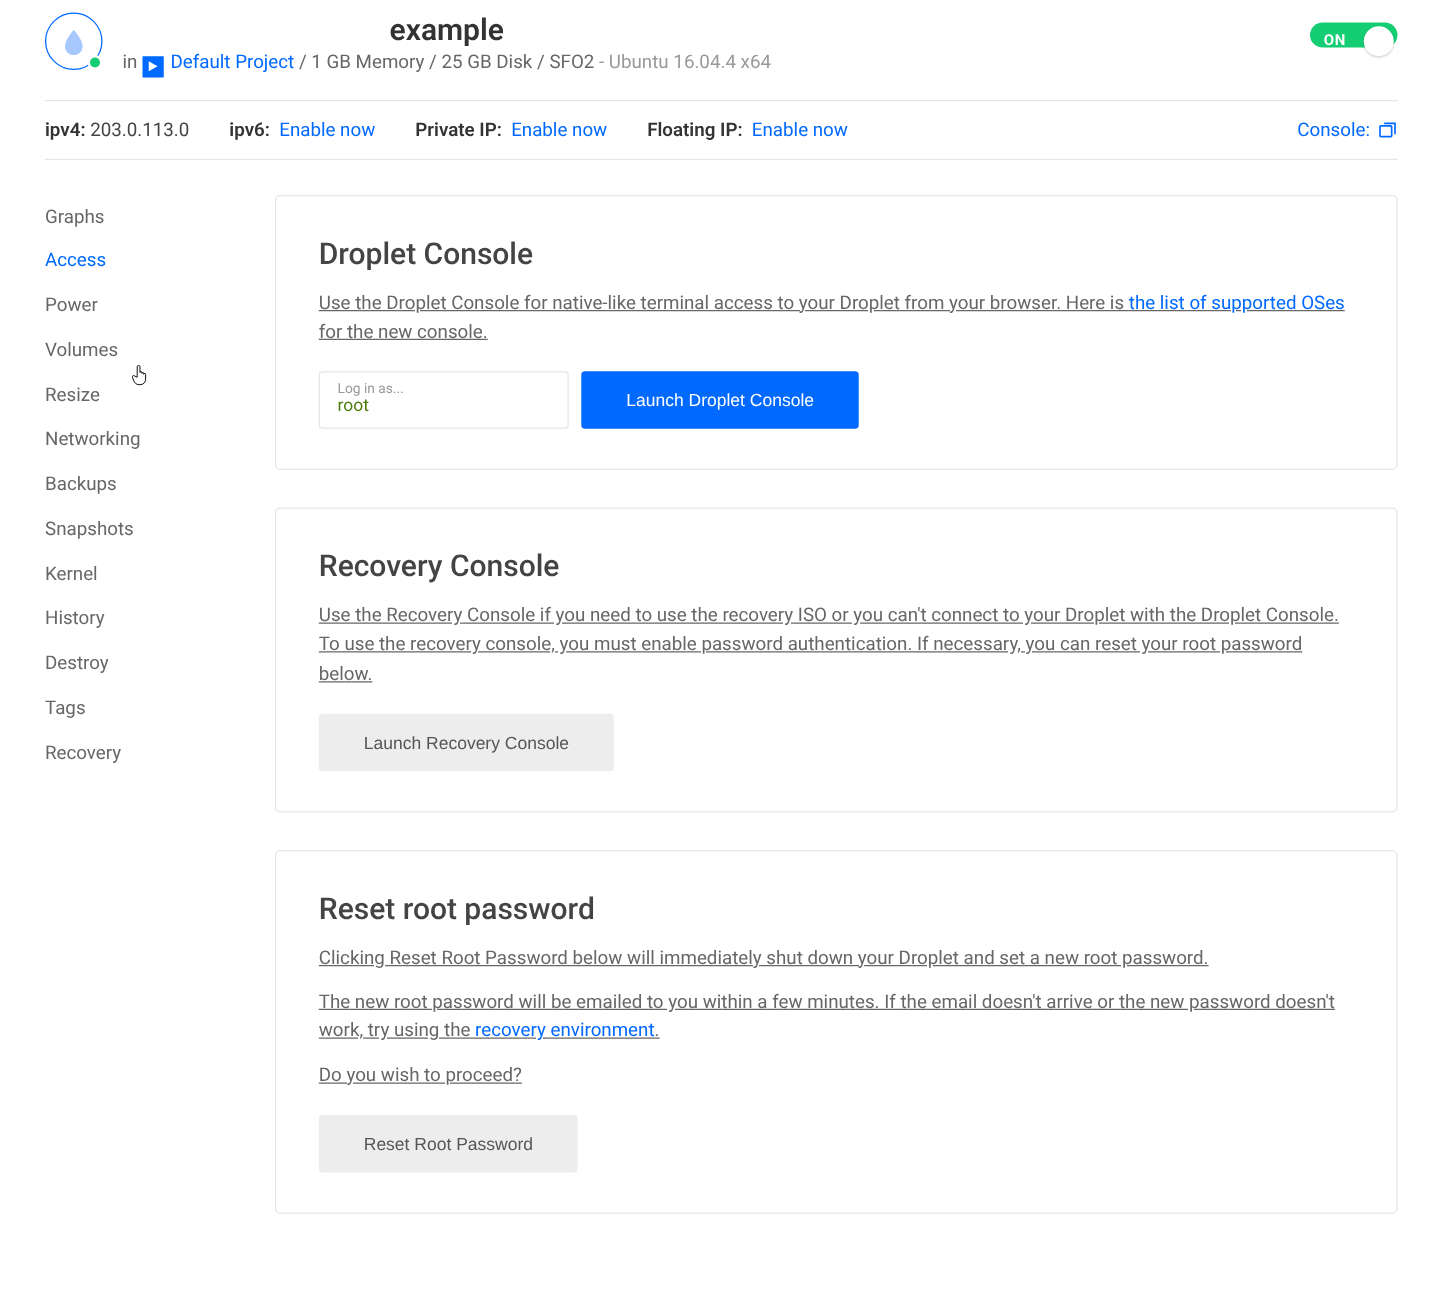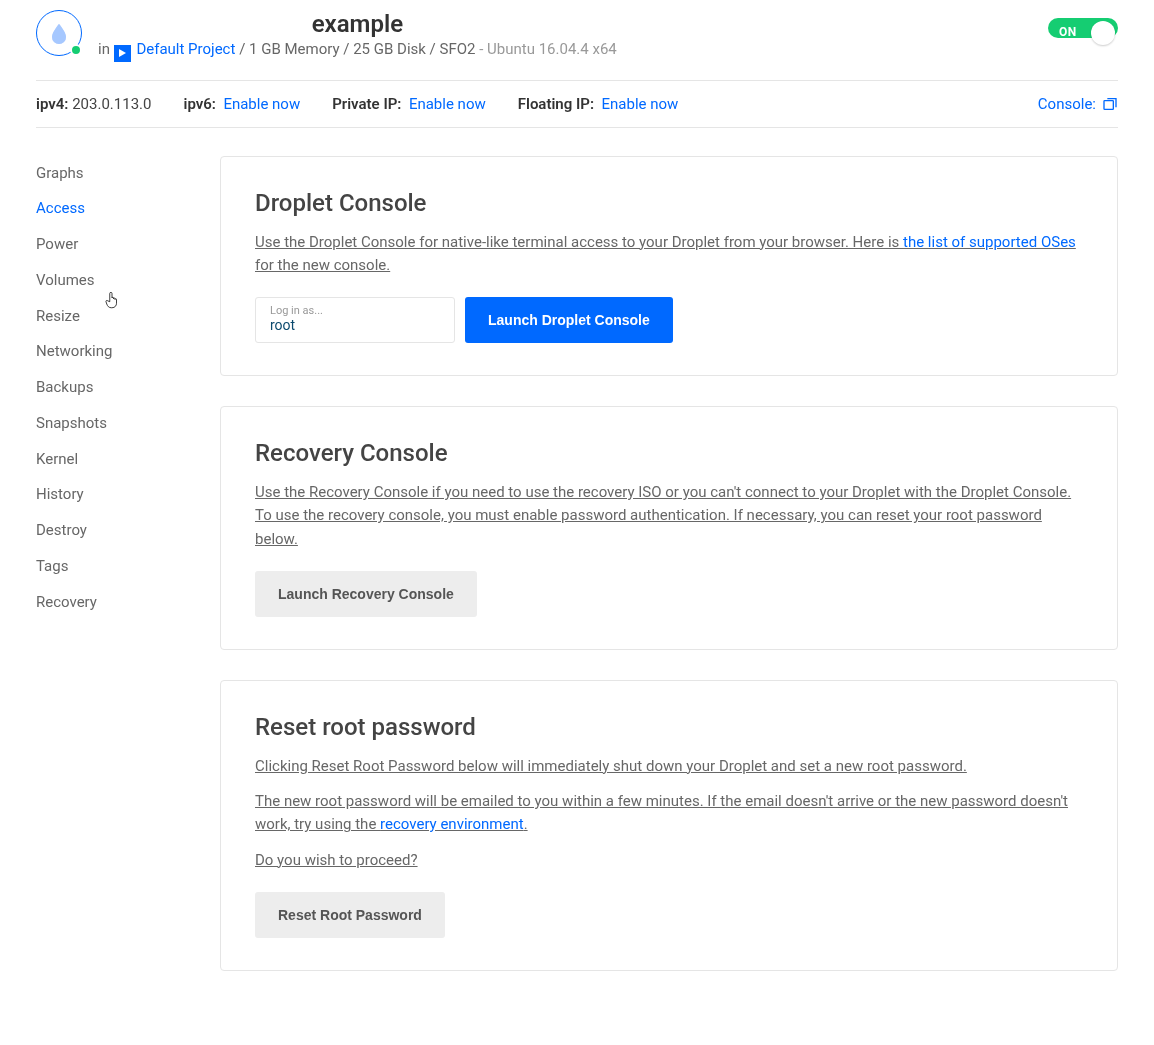--- a/index.html
+++ b/index.html
@@ -162,29 +162,29 @@
     padding: 6px 14px 8px 14px;
     width: 200px;
     cursor: pointer;
   }
   .login-box .small {
     font-size: 11px;
     color: #999;
   }
   .login-box .val {
     font-size: 14px;
-    color: #0c4a6e;
+    color: #4d7c0f;
   }
   .btn {
     border: none;
     border-radius: 3px;
-    padding: 0 23px;
+    padding: 0 36px;
     height: 46px;
     font-size: 14px;
-    font-weight: 700;
+    font-weight: 400;
     cursor: pointer;
     display: inline-flex;
     align-items: center;
     justify-content: center;
   }
   .btn-primary {
     background: #0069ff;
     color: #fff;
   }
   .btn-secondary {

